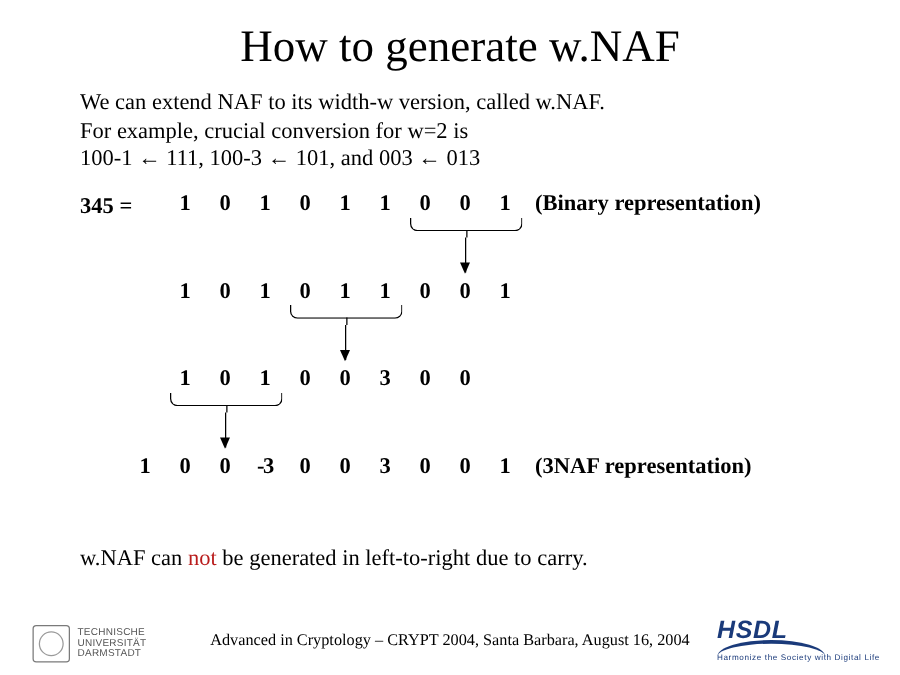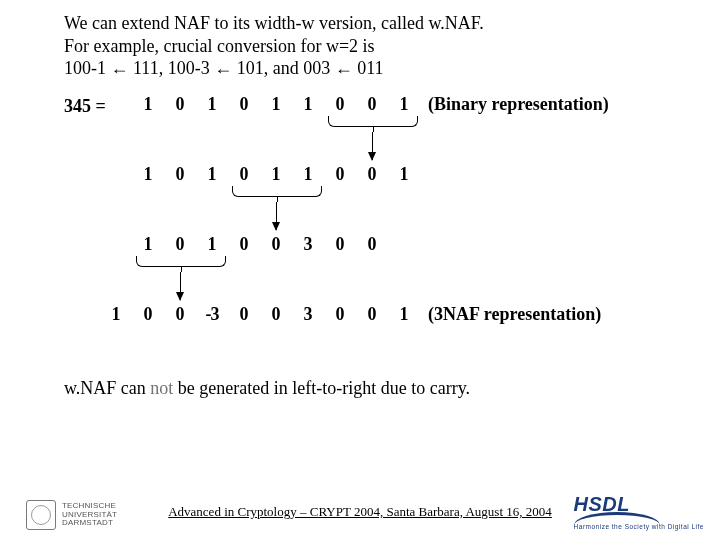--- a/index.html
+++ b/index.html
@@ -95,28 +95,27 @@
     bottom: -1px;
     width: 0; height: 0;
     border-left: 4.5px solid transparent;
     border-right: 4.5px solid transparent;
     border-top: 9px solid #000;
   }
   .summary {
     font-size: 18px;
     margin-top: 4px;
   }
-  .hot { color: #737373; }
+  .hot { color: #b91c1c; }
   .footer {
     position: absolute;
     bottom: 20px;
     left: 0; right: 0;
     text-align: center;
     font-size: 13px;
-    text-decoration: underline;
   }
   .logo-left, .logo-right {
     position: absolute;
     bottom: 10px;
     display: flex;
     align-items: center;
     gap: 6px;
     font-family: Arial, sans-serif;
     padding-left: 10px;
   }
@@ -146,26 +145,27 @@
     border-top: 3px solid #1a3a7a;
     border-radius: 80% 80% 0 0 / 160% 160% 0 0;
     margin-top: -4px;
   }
   .hsdl-sub { font-size: 6.5px; color: #1a3a7a; font-style: normal; font-weight: 400; margin-top: -2px; }
 </style>
 </head>
 <body>
 
 <div class="slide">
+  <h1 class="title">How to generate w.NAF</h1>
 
   <div class="intro">
     <div>We can extend NAF to its width-w version, called w.NAF.</div>
     <div>For example, crucial conversion for w=2 is</div>
     <div>
-      <span>100-1 </span><span class="arrow-l">←</span><span> 111, 100-3 </span><span class="arrow-l">←</span><span> 101, and 003 </span><span class="arrow-l">←</span><span> 011</span>
+      <span>100-1 </span><span class="arrow-l">←</span><span> 111, 100-3 </span><span class="arrow-l">←</span><span> 101, and 003 </span><span class="arrow-l">←</span><span> 013</span>
     </div>
   </div>
 
   <div class="stage">
     <div class="lead">345 =</div>
 
     <div id="r0" class="row">
       <span class="cell">1</span>
       <span class="cell">0</span>
       <span class="cell">1</span>

